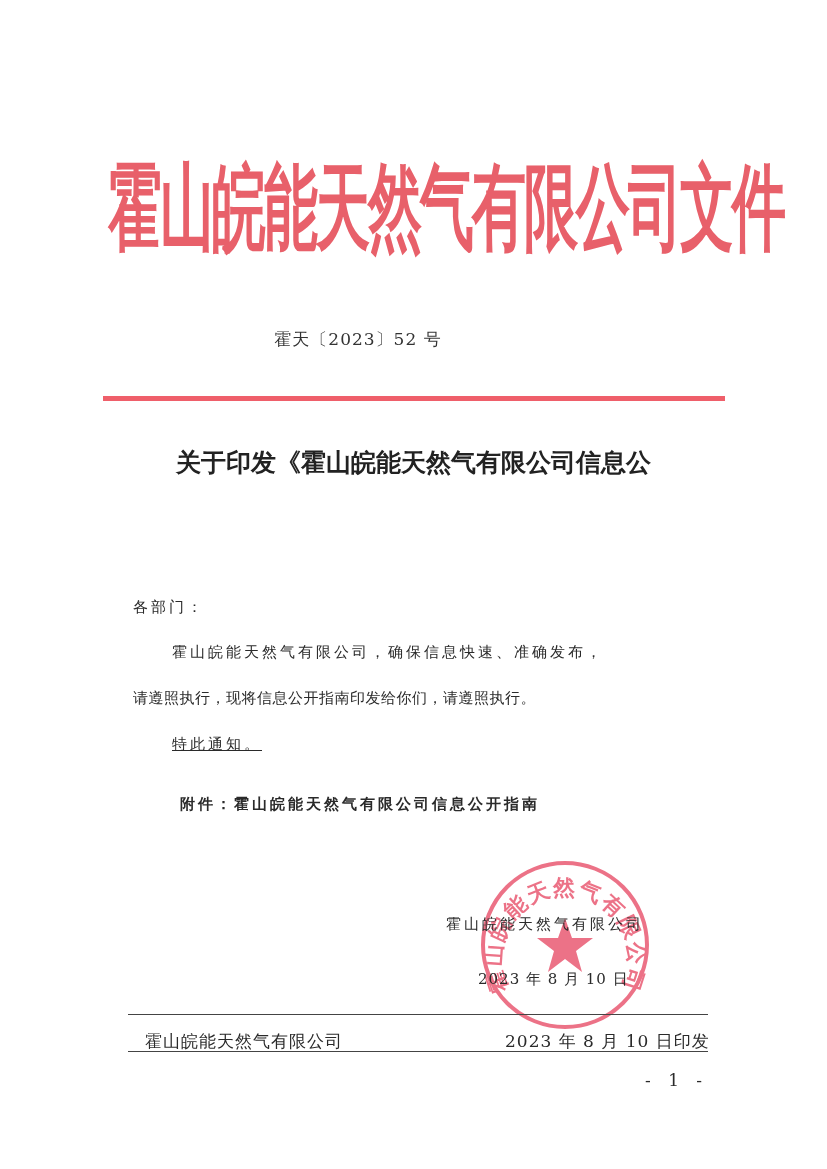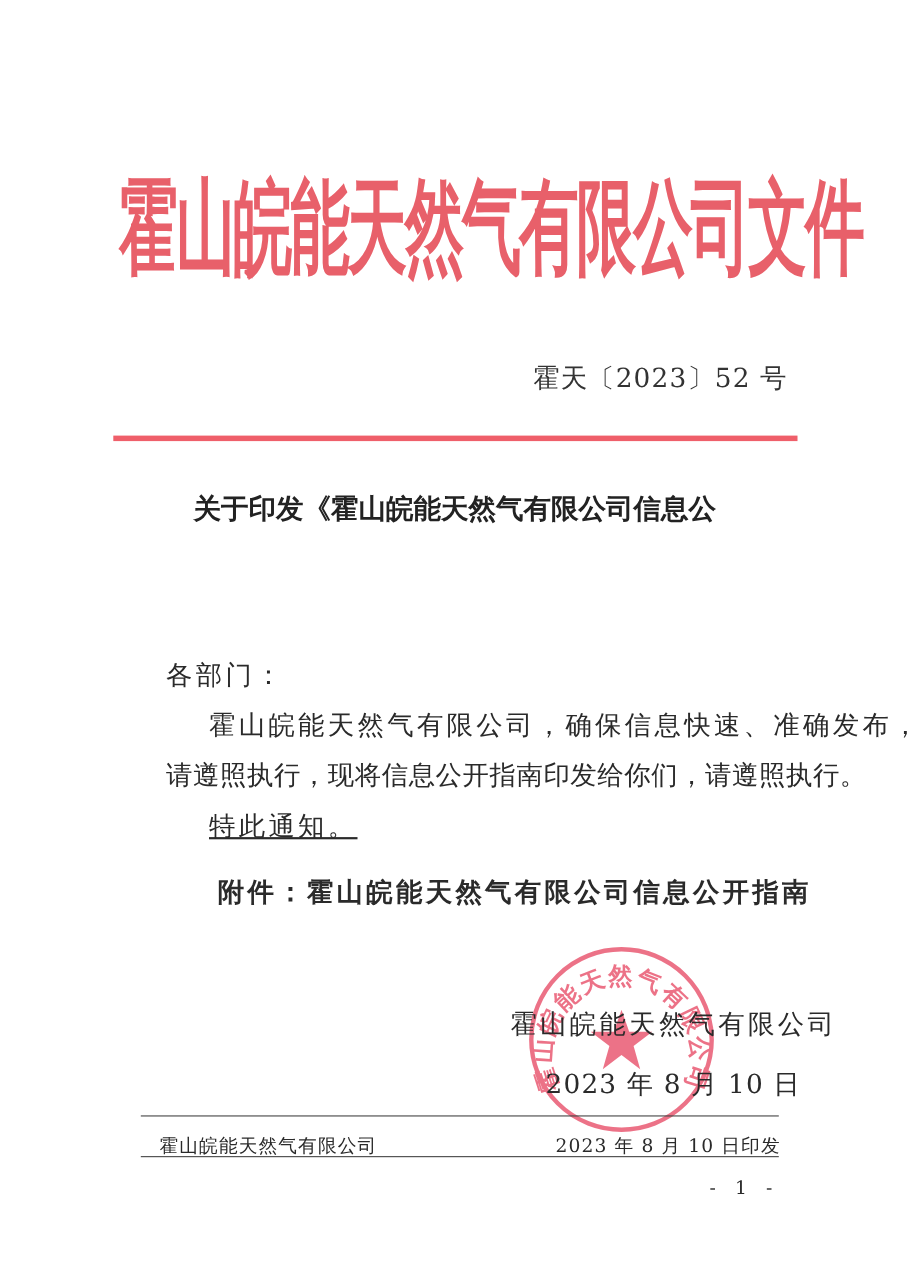--- a/index.html
+++ b/index.html
@@ -5,27 +5,27 @@
   html, body { margin: 0; padding: 0; background: #ffffff; }
   body { width: 827px; height: 1169px; position: relative; overflow: hidden;
          font-family: "DejaVu Serif", "Liberation Serif", serif; color: #2a2a2a; }
   .abs { position: absolute; }
   .masthead { left: 108px; top: 138px; width: 620px; height: 140px;
               color: #e8606a; font-family: "DejaVu Sans", "Liberation Sans", sans-serif;
               font-weight: bold; font-size: 54px; letter-spacing: -2px; white-space: nowrap;
               display: flex; align-items: center; justify-content: space-between;
               transform: scaleY(1.75); transform-origin: center; }
   .masthead span { display: inline-block; }
-  .docno { left: 0; width: 716px; top: 328px; text-align: right; font-size: 24px;
+  .docno { left: 0; width: 716px; top: 328px; text-align: center; font-size: 17px;
            letter-spacing: 1px; color: #333; }
   .redline { left: 103px; top: 396px; width: 622px; height: 5px; background: #ef5f6a; }
   .title { left: 100px; width: 627px; top: 436px; text-align: center; font-size: 25px;
            font-family: "DejaVu Sans", "Liberation Sans", sans-serif; font-weight: bold;
            line-height: 54px; color: #222; }
-  .body-text { font-size: 24px; color: #2a2a2a; letter-spacing: 3px; white-space: nowrap; margin-left: 18px; }
+  .body-text { font-size: 15px; color: #2a2a2a; letter-spacing: 3px; white-space: nowrap; }
   .greet { left: 133px; top: 598px; }
   .p1 { left: 172px; top: 643px; }
   .p2 { left: 133px; top: 689px; letter-spacing: 0.5px; }
   .p3 { left: 172px; top: 735px; text-decoration: underline; }
   .attach { left: 180px; top: 795px; letter-spacing: 3px; font-weight: bold; }
   .signer { left: 446px; top: 915px; letter-spacing: 3px; }
   .sign-date { left: 478px; top: 970px; letter-spacing: 1px; }
   .rule { left: 128px; width: 580px; height: 1px; background: #444; }
   .footer-left { left: 145px; top: 1030px; font-size: 17px; letter-spacing: 1px; }
   .footer-right { left: 505px; top: 1030px; font-size: 17px; letter-spacing: 1px; }

